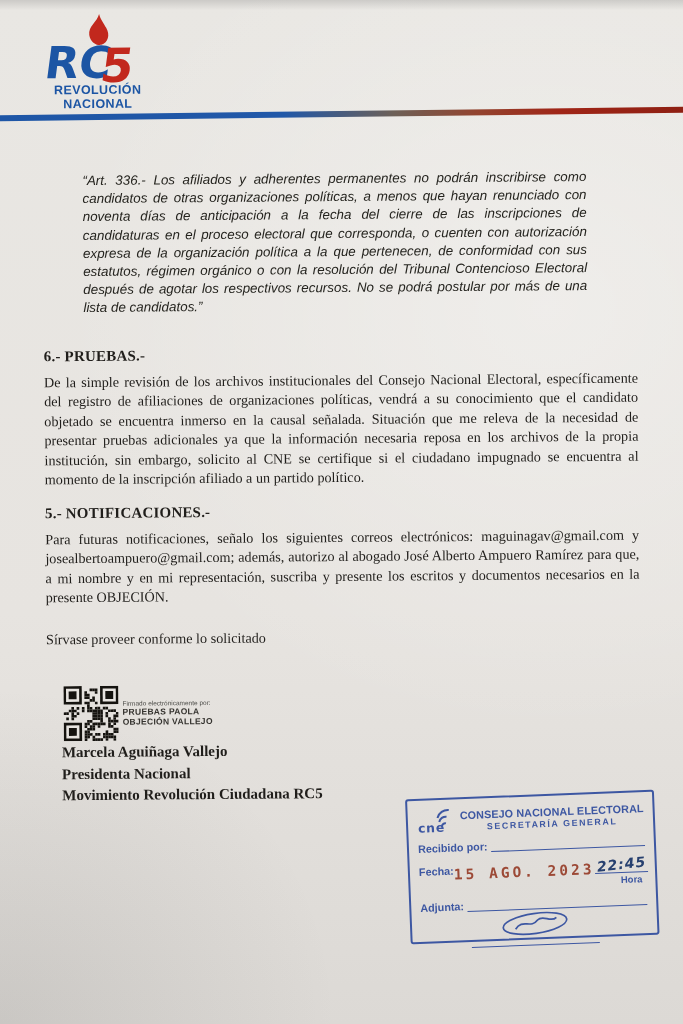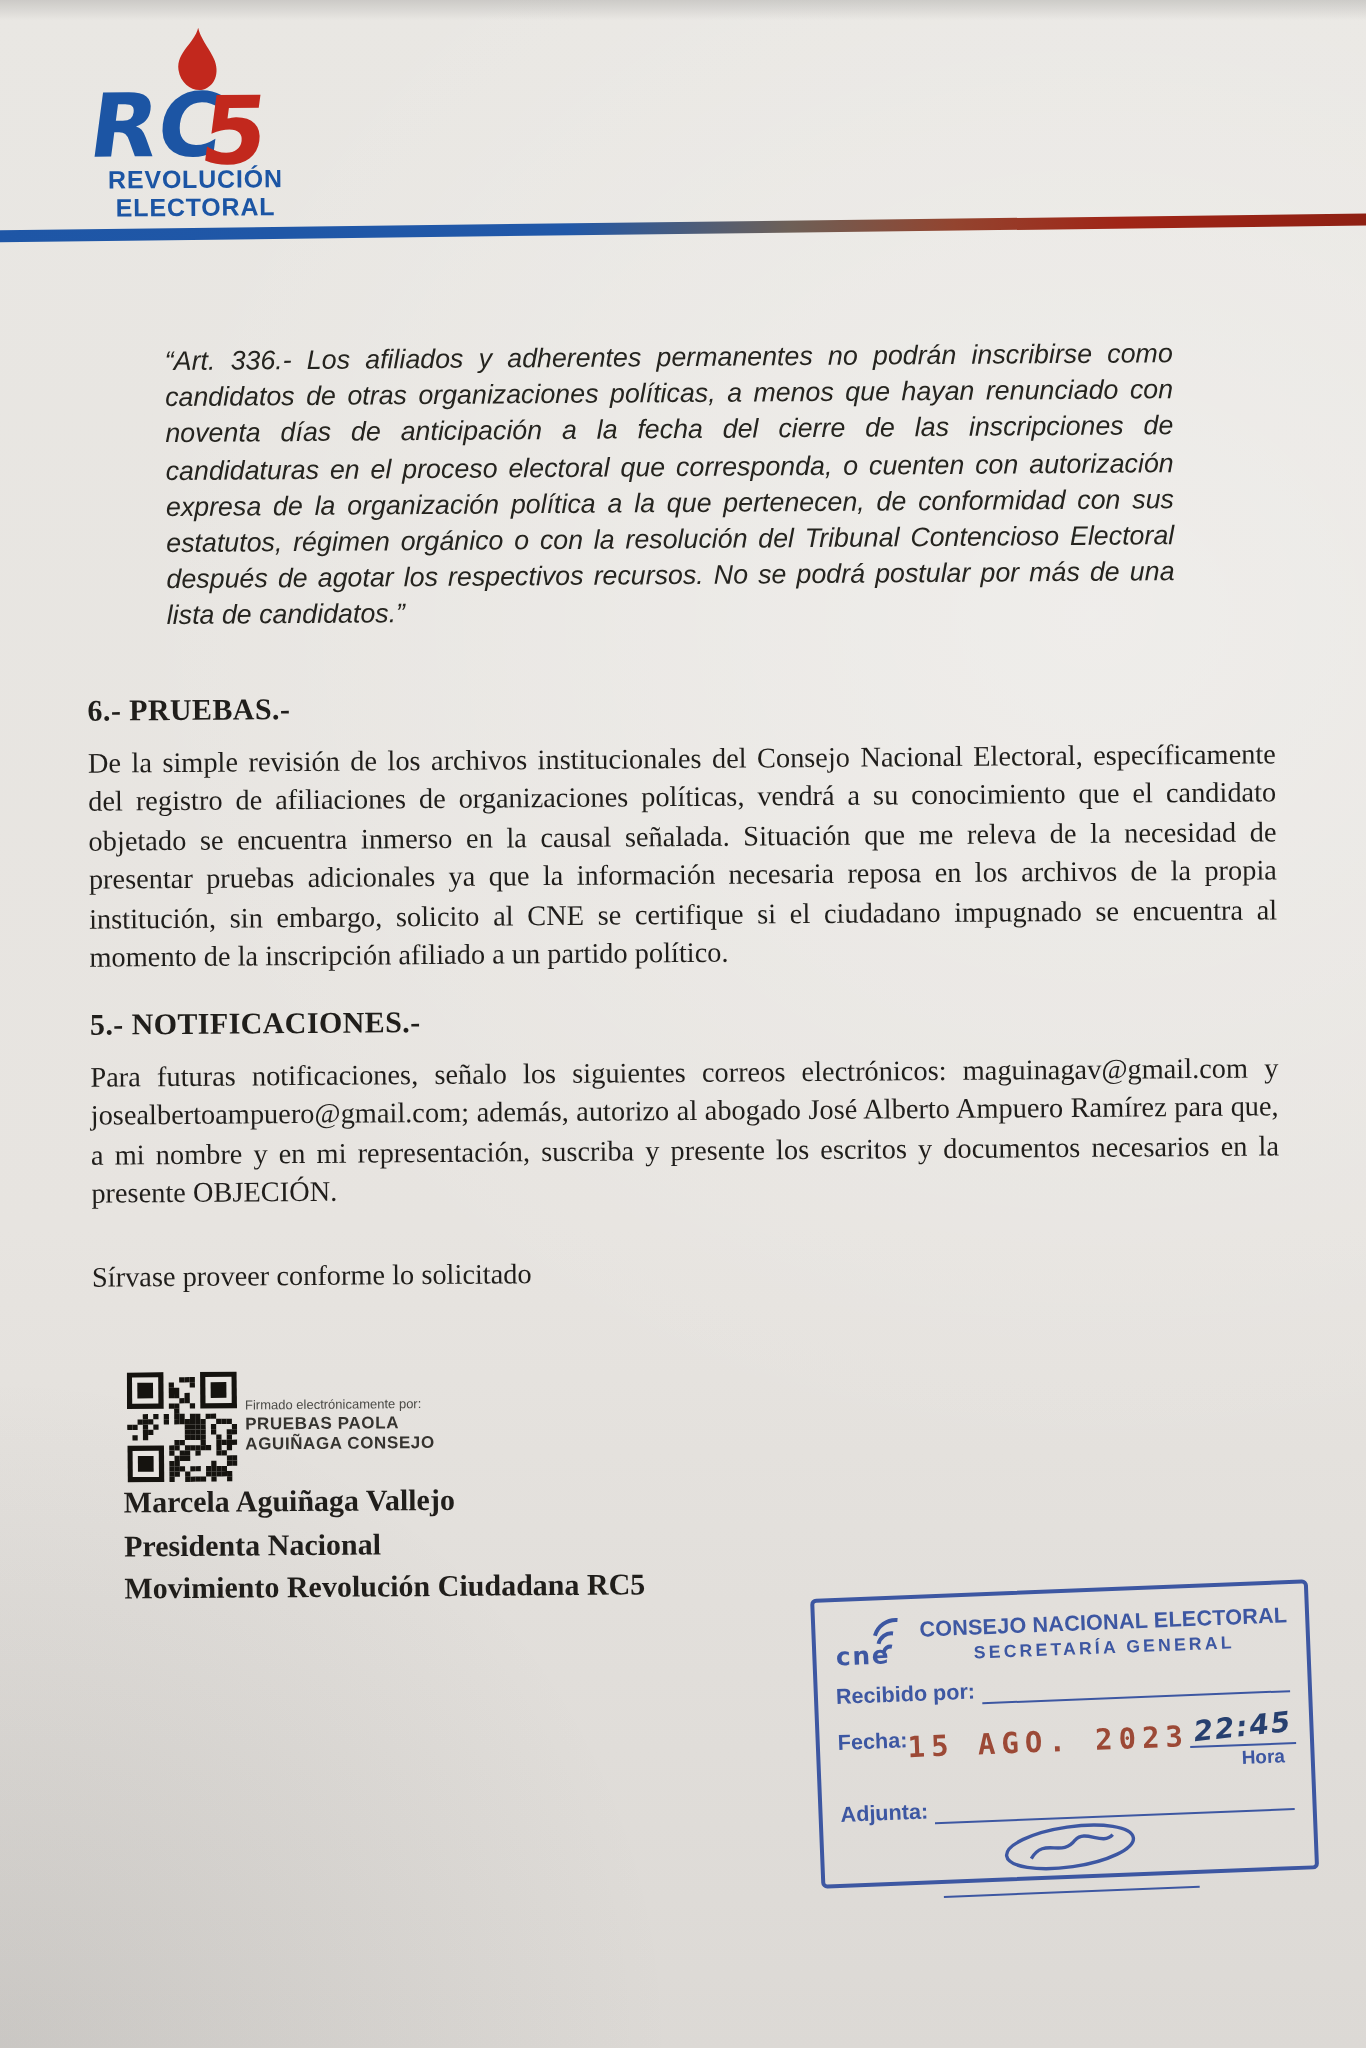--- a/index.html
+++ b/index.html
@@ -81,21 +81,21 @@
 
   <div class="logo">
     <svg width="110" height="72" viewBox="0 0 110 72">
       <path d="M57,2 C55,10 46,14 47,23 C48,30 54,34 59,33 C66,31 68,23 64,16 C62,12 58,7 57,2 Z" fill="#c2281d"></path>
       <g transform="skewX(-8)">
         <text x="10" y="66" font-family="DejaVu Sans, sans-serif" font-weight="bold" font-size="44" fill="#1c55a4">RC</text>
         <text x="66" y="70" font-family="DejaVu Sans, sans-serif" font-weight="bold" font-size="47" fill="#c2281d">5</text>
       </g>
     </svg>
     <div class="wordmark">REVOLUCIÓN</div>
-    <div class="wordmark">ELECTORAL</div>
+    <div class="wordmark">NACIONAL</div>
   </div>
 
   <div class="rule"></div>
 
   <p class="quote">“Art. 336.- Los afiliados y adherentes permanentes no podrán inscribirse como candidatos de otras organizaciones políticas, a menos que hayan renunciado con noventa días de anticipación a la fecha del cierre de las inscripciones de candidaturas en el proceso electoral que corresponda, o cuenten con autorización expresa de la organización política a la que pertenecen, de conformidad con sus estatutos, régimen orgánico o con la resolución del Tribunal Contencioso Electoral después de agotar los respectivos recursos. No se podrá postular por más de una lista de candidatos.”</p>
 
   <div class="h-sec h4">6.- PRUEBAS.-</div>
   <p class="body-p p4">De la simple revisión de los archivos institucionales del Consejo Nacional Electoral, específicamente del registro de afiliaciones de organizaciones políticas, vendrá a su conocimiento que el candidato objetado se encuentra inmerso en la causal señalada. Situación que me releva de la necesidad de presentar pruebas adicionales ya que la información necesaria reposa en los archivos de la propia institución, sin embargo, solicito al CNE se certifique si el ciudadano impugnado se encuentra al momento de la inscripción afiliado a un partido político.</p>
 
   <div class="h-sec h5">5.- NOTIFICACIONES.-</div>
@@ -232,21 +232,21 @@
         <rect x="36.666666666666664" y="0" width="18.333333333333332" height="18.333333333333332" fill="#15130f"></rect>
         <rect x="39.285714285714285" y="2.619047619047619" width="13.095238095238095" height="13.095238095238095" fill="#e7e4e0"></rect>
         <rect x="41.904761904761905" y="5.238095238095238" width="7.857142857142858" height="7.857142857142858" fill="#15130f"></rect>
         <rect x="0" y="36.666666666666664" width="18.333333333333332" height="18.333333333333332" fill="#15130f"></rect>
         <rect x="2.619047619047619" y="39.285714285714285" width="13.095238095238095" height="13.095238095238095" fill="#e7e4e0"></rect>
         <rect x="5.238095238095238" y="41.904761904761905" width="7.857142857142858" height="7.857142857142858" fill="#15130f"></rect>
       </svg>
     <div class="esign-txt">
       <div class="esign-cap">Firmado electrónicamente por:</div>
       <div class="esign-nm">PRUEBAS PAOLA</div>
-      <div class="esign-nm">AGUIÑAGA CONSEJO</div>
+      <div class="esign-nm">OBJECIÓN VALLEJO</div>
     </div>
   </div>
 
   <div class="signer">
     <div>Marcela Aguiñaga Vallejo</div>
     <div>Presidenta Nacional</div>
     <div>Movimiento Revolución Ciudadana RC5</div>
   </div>
 
   <div class="stamp">

